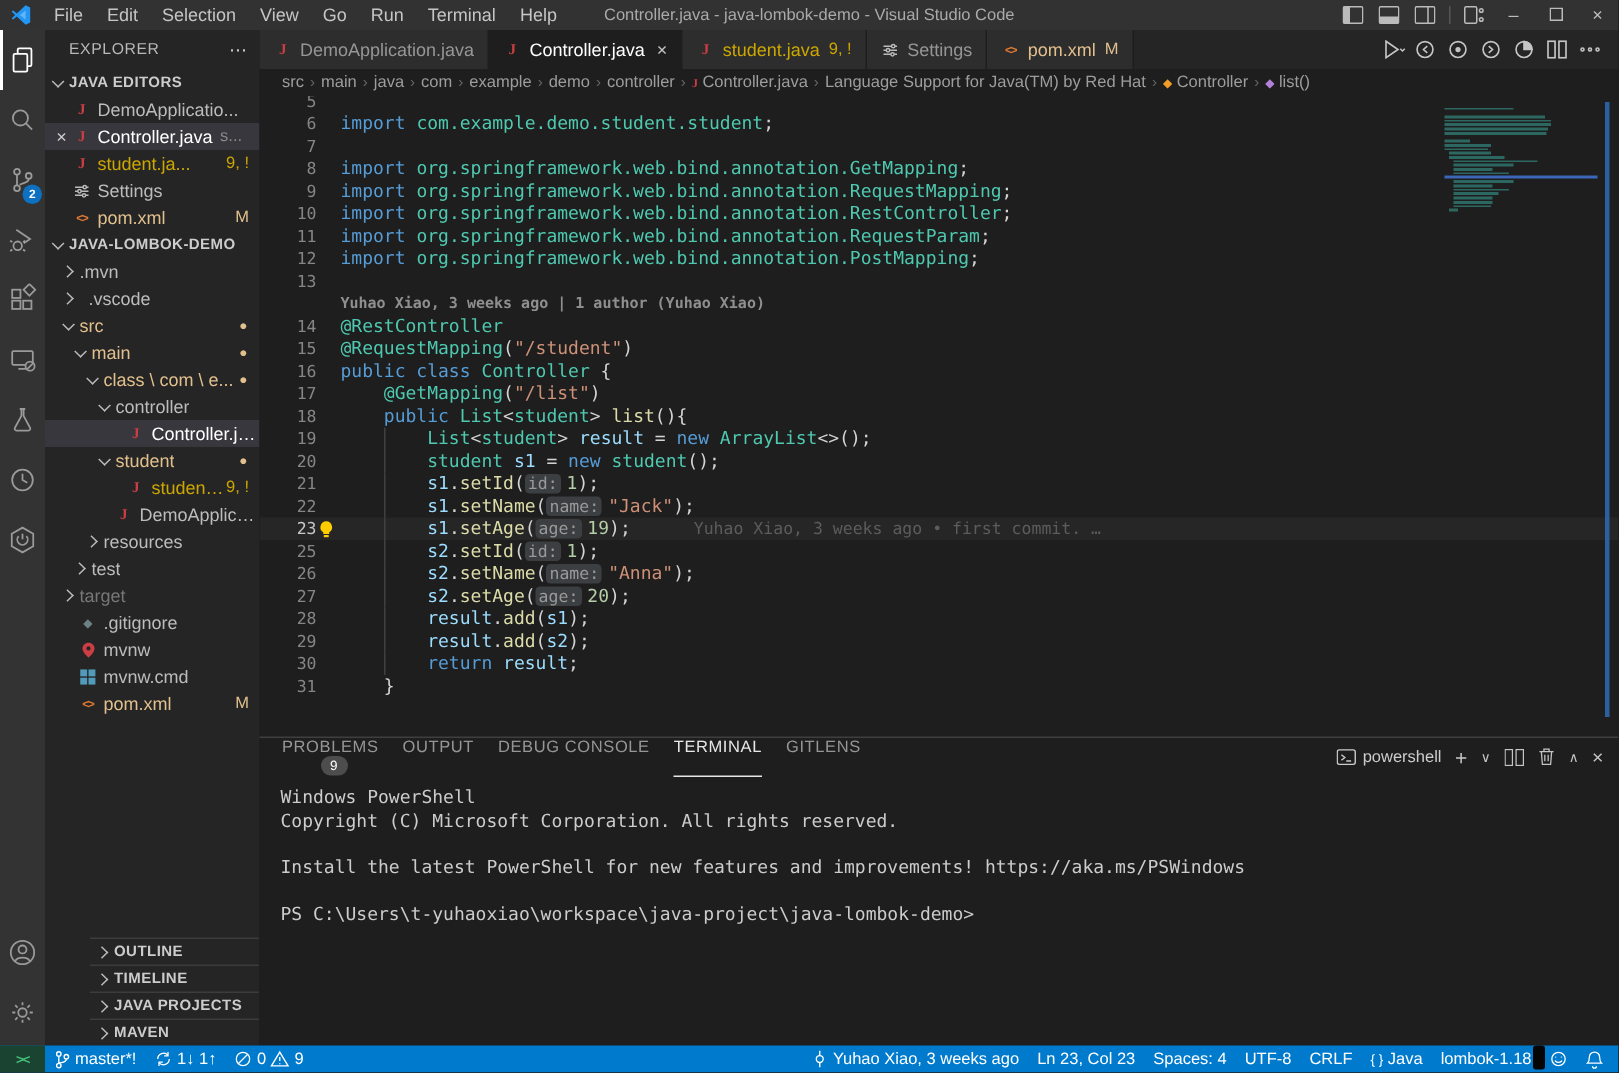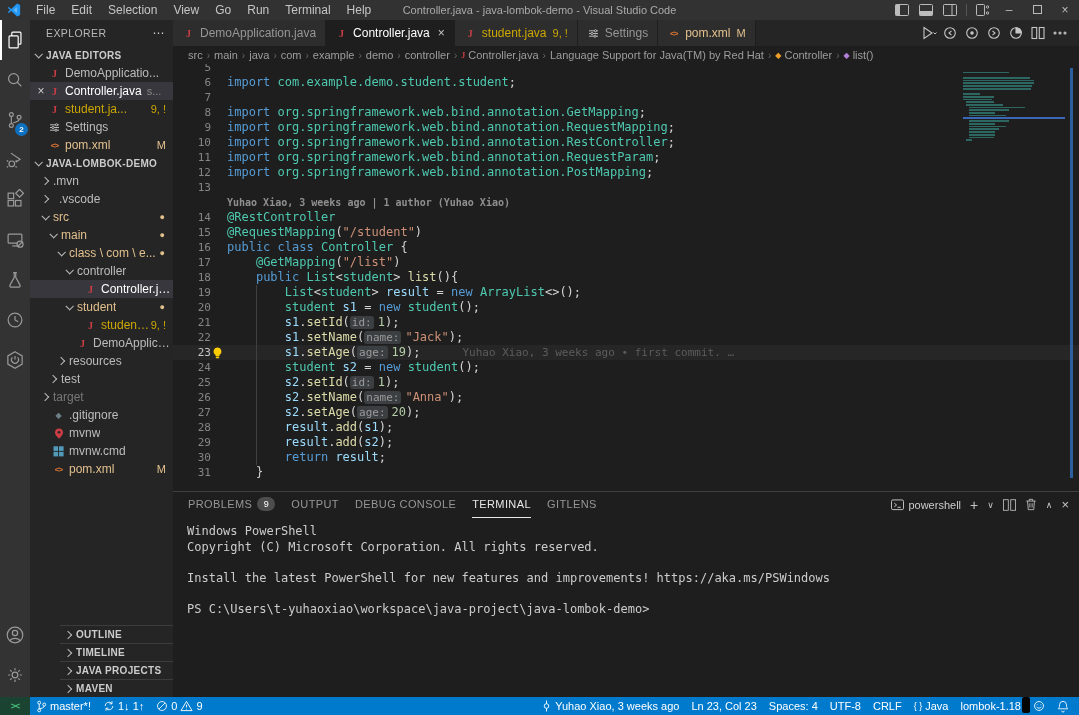--- a/index.html
+++ b/index.html
@@ -72,21 +72,21 @@
   .kw{color:#569cd6;} .ty{color:#4ec9b0;} .ns{color:#4ec9b0;} .fn{color:#dcdcaa;}
   .vr{color:#9cdcfe;} .st{color:#ce9178;} .nm{color:#b5cea8;} .pn{color:#d4d4d4;}
   .ph{background:#3c3f41;color:#999;border-radius:3px;padding:0 2px;margin-right:4px;font-size:11px;}
   .minimap{position:absolute;top:5px;right:14px;width:102px;}
   .mm-bar{height:1.7px;margin-bottom:1px;background:#2f6f68;opacity:.9;}
   .mm-cur{height:2px;margin-bottom:1px;background:#3f6ec7;width:100% !important;margin-left:0 !important;}
   .ov-ruler{position:absolute;top:4px;right:6px;width:3px;height:410px;background:#2e6bb5;opacity:.85;}
   
   .panel{height:205px;flex:none;display:flex;flex-direction:column;border-top:1px solid #3f3f3f;background:#1e1e1e;}
   .panel-header{height:25px;display:flex;align-items:center;padding:0 10px 0 15px;flex:none;}
-  .ptab{margin-right:16px;font-size:11px;color:#969696;letter-spacing:.4px;display:flex;align-items:center;height:25px;border-bottom:1px solid transparent;white-space:nowrap;}
+  .ptab{margin-right:16px;font-size:11px;color:#969696;letter-spacing:.4px;display:flex;align-items:center;height:25px;border-bottom:1px solid transparent;white-space:nowrap;flex-direction:column;}
   .ptab.active{color:#e7e7e7;border-bottom-color:#e7e7e7;}
   .pbadge{background:#4d4d4d;color:#fff;border-radius:8px;min-width:14px;height:14px;font-size:9px;display:flex;align-items:center;justify-content:center;margin-left:5px;padding:0 2px;}
   .panel-actions{margin-left:auto;display:flex;align-items:center;color:#c5c5c5;gap:9px;font-size:13px;}
   .shell-label{display:flex;align-items:center;gap:4px;font-size:11px;color:#ccc;}
   .term{flex:1;font-family:"DejaVu Sans Mono",monospace;font-size:12px;line-height:15.5px;color:#cccccc;padding:7px 0 0 14px;white-space:pre;overflow:hidden;}
   
   .statusbar{height:18px;background:#007acc;color:#fff;display:flex;align-items:center;font-size:11px;flex:none;position:relative;}
   .remote{width:30px;height:18px;background:#1b4332;display:flex;align-items:center;justify-content:center;color:#46c078;font-weight:bold;font-size:9px;letter-spacing:-1px;flex:none;}
   .sb-item{display:flex;align-items:center;gap:3px;padding:0 6px;height:18px;white-space:nowrap;}
   .sb-right{margin-left:auto;display:flex;align-items:center;}
@@ -545,21 +545,20 @@
             <div class="code-row"><span class="ln">17</span><span class="glyph"></span><span class="codetext">    <span class="ty">@GetMapping</span><span class="pn">(</span><span class="st">"/list"</span><span class="pn">)</span></span></div>
             <div class="code-row"><span class="ln">18</span><span class="glyph"></span><span class="codetext">    <span class="kw">public</span><span class="ty"> List</span><span class="pn">&lt;</span><span class="ty">student</span><span class="pn">&gt;</span><span class="fn"> list</span><span class="pn">(){</span></span></div>
             <div class="code-row"><span class="ln">19</span><span class="glyph"></span><span class="codetext">        <span class="ty">List</span><span class="pn">&lt;</span><span class="ty">student</span><span class="pn">&gt;</span><span class="vr"> result</span><span class="pn"> =</span><span class="kw"> new</span><span class="ty"> ArrayList</span><span class="pn">&lt;&gt;();</span></span><div class="ig"></div></div>
             <div class="code-row"><span class="ln">20</span><span class="glyph"></span><span class="codetext">        <span class="ty">student</span><span class="vr"> s1</span><span class="pn"> =</span><span class="kw"> new</span><span class="ty"> student</span><span class="pn">();</span></span><div class="ig"></div></div>
             <div class="code-row"><span class="ln">21</span><span class="glyph"></span><span class="codetext">        <span class="vr">s1</span><span class="pn">.</span><span class="fn">setId</span><span class="pn">(</span><span class="ph">id:</span><span class="nm">1</span><span class="pn">);</span></span><div class="ig"></div></div>
             <div class="code-row"><span class="ln">22</span><span class="glyph"></span><span class="codetext">        <span class="vr">s1</span><span class="pn">.</span><span class="fn">setName</span><span class="pn">(</span><span class="ph">name:</span><span class="st">"Jack"</span><span class="pn">);</span></span><div class="ig"></div></div>
             <div class="code-row cur"><span class="ln">23</span><span class="glyph"><svg width="11" height="12" viewBox="0 0 11 12" style="position:absolute;top:2px;left:1px">
                   <path d="M5.5 0.5a4 4 0 0 1 2 7.4V9h-4V7.9a4 4 0 0 1 2-7.4z" fill="#ffcc00"></path>
                   <rect x="3.8" y="9.6" width="3.4" height="1.6" rx=".5" fill="#ffcc00"></rect>
                 </svg></span><span class="codetext">        <span class="vr">s1</span><span class="pn">.</span><span class="fn">setAge</span><span class="pn">(</span><span class="ph">age:</span><span class="nm">19</span><span class="pn">);</span></span><span class="blame">Yuhao Xiao, 3 weeks ago • first commit. …</span><div class="ig"></div></div>
-            <div class="code-row"><span class="ln">24</span><span class="glyph"></span><span class="codetext">        <span class="ty">student</span><span class="vr"> s2</span><span class="pn"> =</span><span class="kw"> new</span><span class="ty"> student</span><span class="pn">();</span></span><div class="ig"></div></div>
             <div class="code-row"><span class="ln">25</span><span class="glyph"></span><span class="codetext">        <span class="vr">s2</span><span class="pn">.</span><span class="fn">setId</span><span class="pn">(</span><span class="ph">id:</span><span class="nm">1</span><span class="pn">);</span></span><div class="ig"></div></div>
             <div class="code-row"><span class="ln">26</span><span class="glyph"></span><span class="codetext">        <span class="vr">s2</span><span class="pn">.</span><span class="fn">setName</span><span class="pn">(</span><span class="ph">name:</span><span class="st">"Anna"</span><span class="pn">);</span></span><div class="ig"></div></div>
             <div class="code-row"><span class="ln">27</span><span class="glyph"></span><span class="codetext">        <span class="vr">s2</span><span class="pn">.</span><span class="fn">setAge</span><span class="pn">(</span><span class="ph">age:</span><span class="nm">20</span><span class="pn">);</span></span><div class="ig"></div></div>
             <div class="code-row"><span class="ln">28</span><span class="glyph"></span><span class="codetext">        <span class="vr">result</span><span class="pn">.</span><span class="fn">add</span><span class="pn">(</span><span class="vr">s1</span><span class="pn">);</span></span><div class="ig"></div></div>
             <div class="code-row"><span class="ln">29</span><span class="glyph"></span><span class="codetext">        <span class="vr">result</span><span class="pn">.</span><span class="fn">add</span><span class="pn">(</span><span class="vr">s2</span><span class="pn">);</span></span><div class="ig"></div></div>
             <div class="code-row"><span class="ln">30</span><span class="glyph"></span><span class="codetext">        <span class="kw">return</span><span class="vr"> result</span><span class="pn">;</span></span><div class="ig"></div></div>
             <div class="code-row"><span class="ln">31</span><span class="glyph"></span><span class="codetext">    <span class="pn">}</span></span></div>
           </div>
         <div class="minimap" id="minimap">
             <div class="mm-bar" style="width: 0px; margin-left: 0px; background: transparent;"></div>

